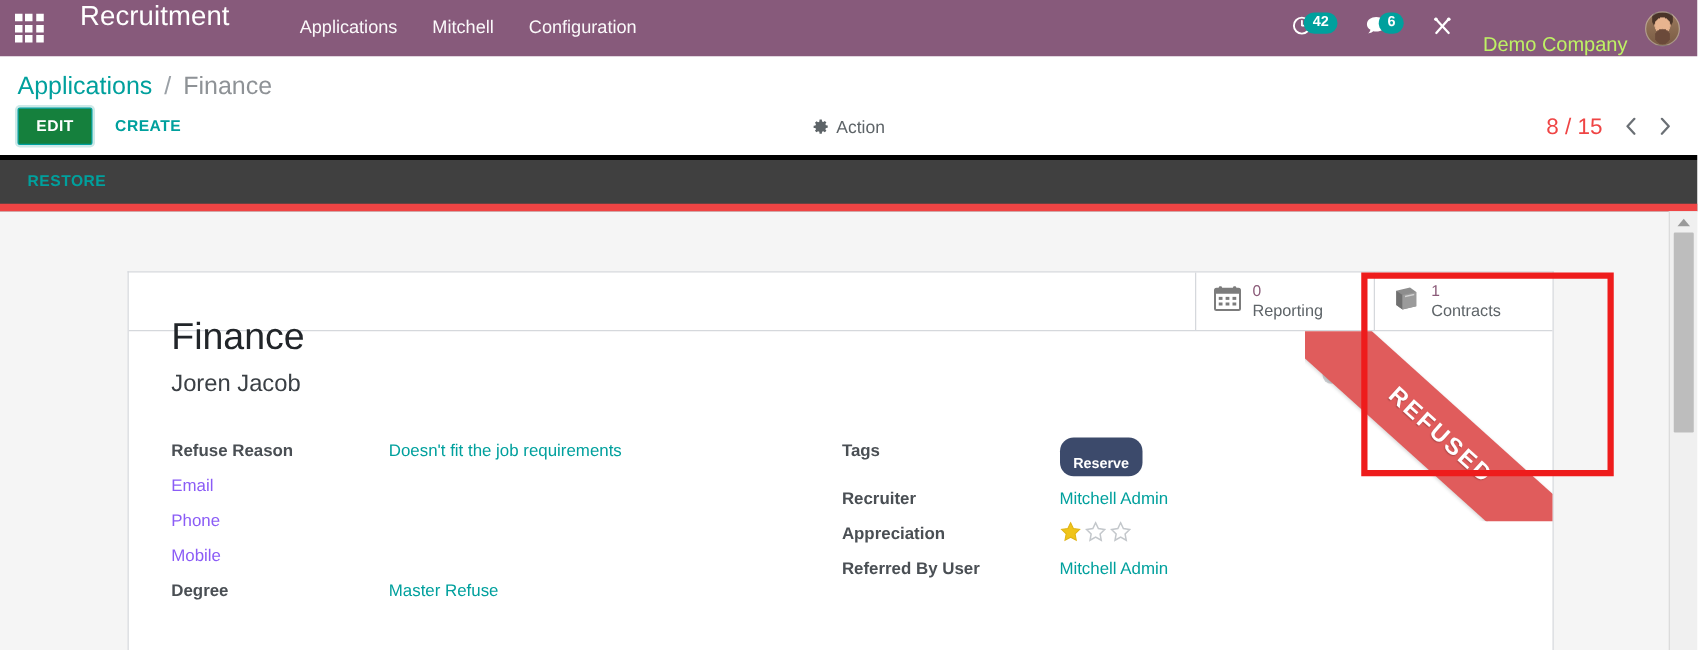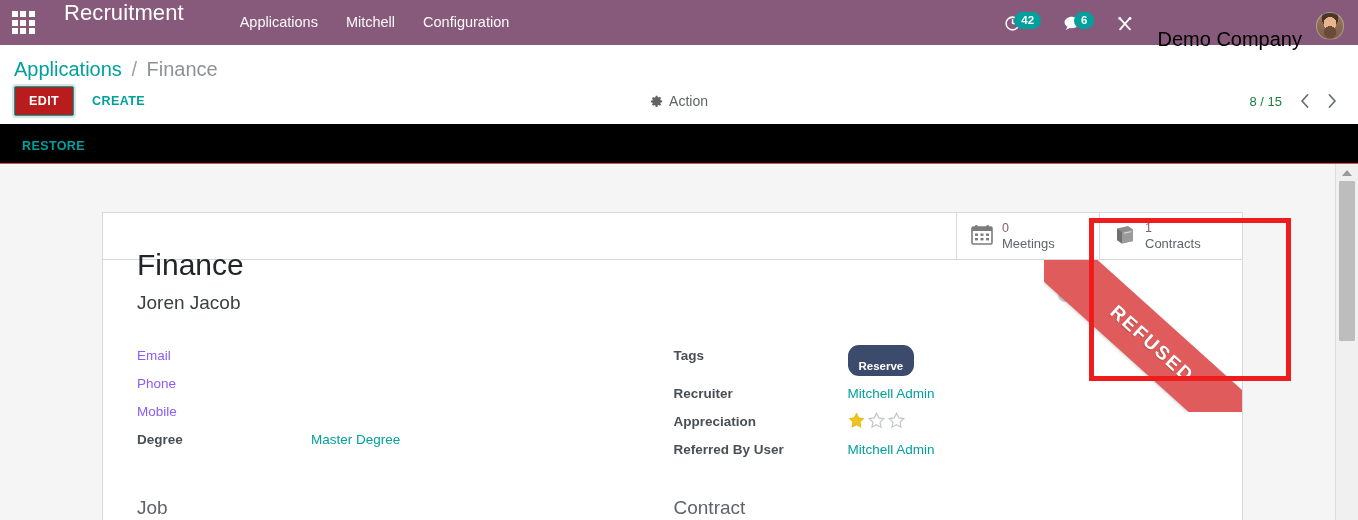--- a/index.html
+++ b/index.html
@@ -82,22 +82,22 @@
     font-size: 11.5px;
     font-weight: bold;
     border-radius: 9px;
     padding: 1px 7px 2px;
     line-height: 14px;
     margin-left: -7px;
     position: relative;
     top: -5px;
   }
   .company-name {
-    color: #000000;
-    font-size: 20px;
+    color: #bef264;
+    font-size: 16px;
     padding: 0 12px;
     cursor: pointer;
     white-space: nowrap;
     margin-top: 28px;
   }
   .avatar {
     width: 28px; height: 28px;
     border-radius: 50%;
     margin-left: 2px;
     margin-right: 2px;
@@ -130,21 +130,21 @@
   .bc-active { color: #8e9296; }
 
   .cp-buttons {
     display: flex;
     align-items: center;
     padding: 0 14px 8px 14px;
     position: relative;
     min-height: 36px;
   }
   .btn-edit {
-    background: #b91c1c;
+    background: #15803d;
     color: #ffffff;
     font-size: 12.5px;
     font-weight: bold;
     letter-spacing: .4px;
     padding: 7px 14px;
     border: 1px solid #00A09D;
     box-shadow: 0 0 0 2px #cde9e8;
     cursor: pointer;
     border-radius: 2px;
   }
@@ -177,38 +177,38 @@
     position: relative;
     flex: 0 0 auto;
   }
   .gear svg { display: block; }
 
   .pager {
     margin-left: auto;
     display: flex;
     align-items: center;
     gap: 4px;
-    color: #15803d;
-    font-size: 13px;
+    color: #ef4444;
+    font-size: 18px;
     white-space: nowrap;
   }
   .pager-val { padding-right: 6px; cursor: pointer; }
   .pager-btn {
     width: 24px; height: 24px;
     display: flex; align-items: center; justify-content: center;
     cursor: pointer;
     color: #6b7075;
     font-size: 17px;
     line-height: 1;
   }
 
   
   .restore-bar {
-    background: #000000;
-    border-bottom: 1px solid #ef4444;
+    background: #404040;
+    border-bottom: 6px solid #ef4444;
     padding: 8px 14px 9px 22px;
     position: relative;
     z-index: 9;
   }
   .btn-restore {
     color: #00A09D;
     background: transparent;
     border: none;
     font-size: 12.5px;
     font-weight: bold;
@@ -552,21 +552,21 @@
                   <rect x="9.5" y="9.5" width="3" height="2.4"></rect>
                   <rect x="15" y="9.5" width="3" height="2.4"></rect>
                 <rect x="4" y="14" width="3" height="2.4"></rect>
                   <rect x="9.5" y="14" width="3" height="2.4"></rect>
                   <rect x="15" y="14" width="3" height="2.4"></rect>
               </g>
             </svg>
           </span>
           <span class="stat-text">
             <span class="stat-value">0</span>
-            <span class="stat-label">Meetings</span>
+            <span class="stat-label">Reporting</span>
           </span>
         </div>
 
         <div class="stat-btn">
           <span class="stat-icon">
             <svg width="22" height="21" viewBox="0 0 22 21">
               <path d="M3 4.5 L14 2 L19 5.5 L19 17 L8 19.5 L3 16 Z" fill="#8d8d8d"></path>
               <path d="M3 4.5 L8 8 L8 19.5 L3 16 Z" fill="#707070"></path>
               <path d="M8 8 L19 5.5 L19 17 L8 19.5 Z" fill="#9b9b9b"></path>
               <path d="M10 8.6 L17.4 7 L17.4 8.2 L10 9.8 Z" fill="#ffffff" opacity=".55"></path>
@@ -588,34 +588,38 @@
       </div>
 
       <div class="form-body">
         <h1 class="record-title">Finance</h1>
         <h2 class="record-sub">Joren Jacob</h2>
 
         <div class="form-cols">
 
           <div class="col col-left">
             <div class="frow">
+              <div class="flabel">Refuse Reason</div>
+              <div class="fvalue link">Doesn't fit the job requirements</div>
+            </div>
+            <div class="frow">
               <div class="flabel muted">Email</div>
               <div class="fvalue"></div>
             </div>
             <div class="frow">
               <div class="flabel muted">Phone</div>
               <div class="fvalue"></div>
             </div>
             <div class="frow">
               <div class="flabel muted">Mobile</div>
               <div class="fvalue"></div>
             </div>
             <div class="frow">
               <div class="flabel">Degree</div>
-              <div class="fvalue link">Master Degree</div>
+              <div class="fvalue link">Master Refuse</div>
             </div>
           </div>
 
           <div class="col col-right">
             <div class="frow">
               <div class="flabel">Tags</div>
               <div>
                 <span class="tag-pill">Reserve</span>
               </div>
             </div>

